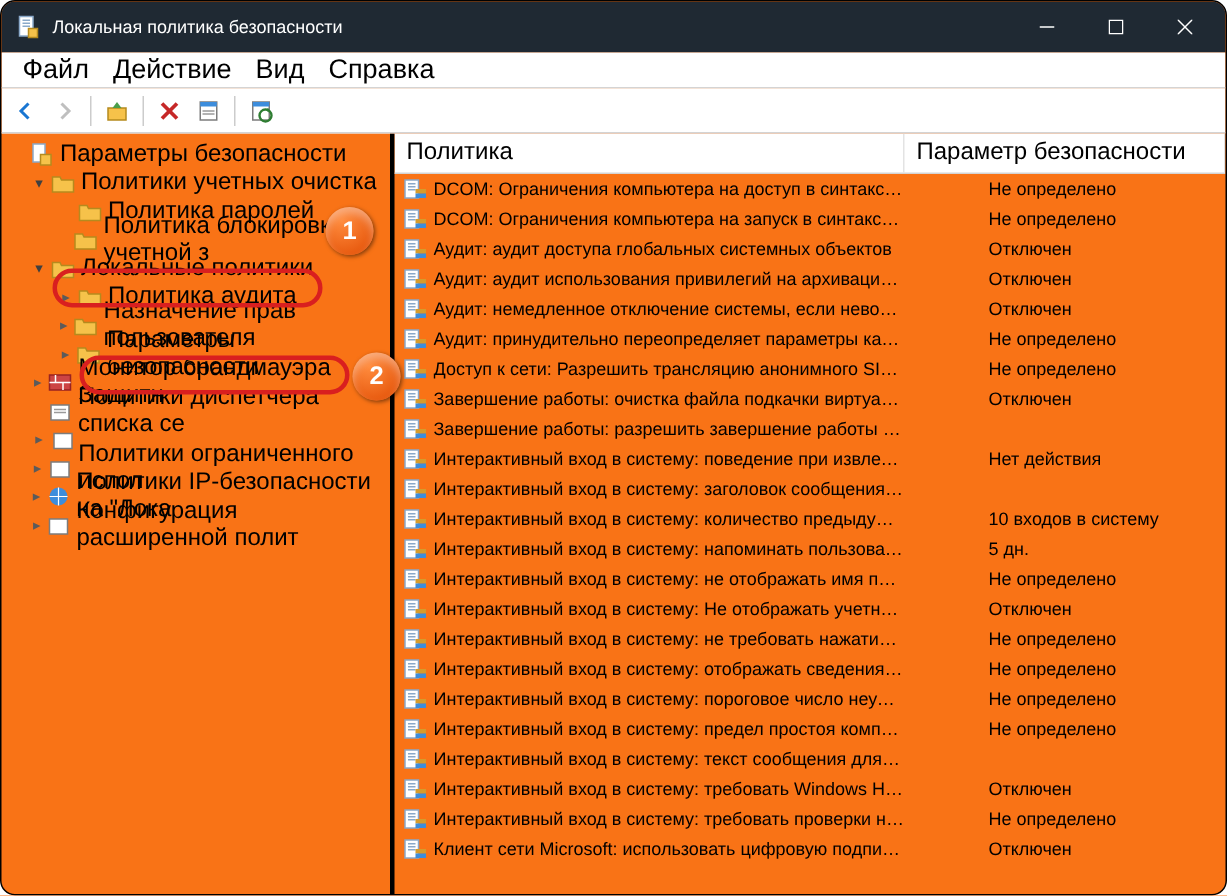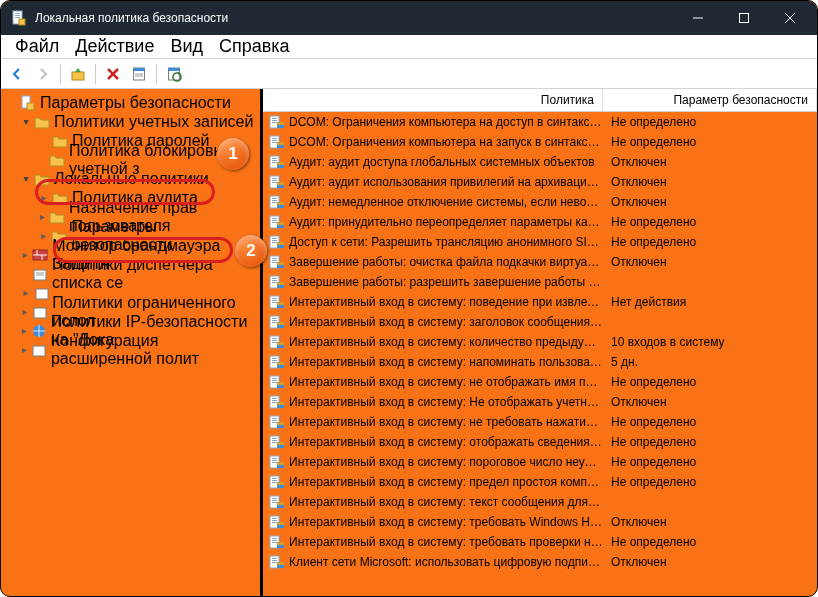--- a/index.html
+++ b/index.html
@@ -11,28 +11,28 @@
   .win-btn { width: 46px; height: 34px; display: flex; align-items: center; justify-content: center; color: #fff; }
   .menubar { height: 24px; display: flex; align-items: center; border-bottom: 1px solid #d4d4d4; background: #fff; padding: 0 6px; }
   .menubar .item { font-size: 18px; padding: 2px 8px; color: #000; }
   .toolbar { height: 30px; display: flex; align-items: center; gap: 2px; padding: 2px 4px; border-bottom: 1px solid #d4d4d4; background: #fff; }
   .tb-sep { width: 1px; height: 20px; background: #ccc; margin: 0 3px; }
   .tb-btn { width: 24px; height: 24px; display: flex; align-items: center; justify-content: center; border: 1px solid transparent; }
   .content { flex: 1; display: flex; overflow: hidden; }
   .tree-pane { width: 262px; border-right: 3px solid #000000; overflow: auto; padding: 4px 2px; }
   .list-pane { flex: 1; display: flex; flex-direction: column; overflow: hidden; }
   .list-head { display: flex; border-bottom: 1px solid #d4d4d4; background: #fff; }
-  .list-head .col { font-size: 12px; padding: 4px 8px; border-right: 1px solid #e3e3e3; color: #000; text-align: right; }
+  .list-head .col { font-size: 16px; padding: 4px 8px; border-right: 1px solid #e3e3e3; color: #000; }
   .col-p { width: 340px; }
   .col-v { flex: 1; }
   .list-body { flex: 1; overflow-y: scroll; }
   .row { display: flex; align-items: center; height: 20px; font-size: 12px; color: #000; }
   .row .ic { width: 16px; height: 16px; margin: 0 4px 0 6px; flex-shrink: 0; }
   .row .c1 { width: 314px; overflow: hidden; white-space: nowrap; text-overflow: ellipsis; }
-  .row .c2 { flex: 1; padding-left: 8px; white-space: nowrap; overflow: hidden; }
+  .row .c2 { flex: 1; padding-left: 8px; white-space: nowrap; overflow: hidden; margin-left: 48px; }
   .node { display: flex; align-items: center; height: 19px; padding-right: 4px; }
   .twist { width: 14px; height: 14px; display: inline-flex; align-items: center; justify-content: center; color: #5b5b5b; font-size: 10px; margin-right: 1px; }
   .twist.open::before { content: "▾"; color:#404040; }
   .twist.closed::before { content: "▸"; }
   .twist.none { visibility: hidden; }
   .fico { width: 16px; height: 16px; margin-right: 4px; flex-shrink:0; }
   .lvl0 { padding-left: 2px; }
   .lvl1 { padding-left: 16px; }
   .lvl2 { padding-left: 34px; }
   .node-label { overflow: hidden; text-overflow: ellipsis; }
@@ -135,21 +135,21 @@
               <rect x="2" y="1" width="8" height="12" fill="#fff" stroke="#8aa9c9"></rect>
               <rect x="7" y="8" width="7" height="7" fill="#f6c24a" stroke="#b58a1e"></rect>
             </svg></span>
         <span class="node-label">Параметры безопасности</span>
       </div>
       <div class="node lvl1">
         <span class="twist open"></span>
         <span class="fico"><svg viewBox="0 0 16 16">
               <path d="M1 4h5l1 2h8v8H1z" fill="#f6c24a" stroke="#b58a1e"></path>
             </svg></span>
-        <span class="node-label">Политики учетных записей</span>
+        <span class="node-label">Политики учетных очистка</span>
       </div>
       <div class="node lvl2">
         <span class="twist none"></span>
         <span class="fico"><svg viewBox="0 0 16 16">
               <path d="M1 4h5l1 2h8v8H1z" fill="#f6c24a" stroke="#b58a1e"></path>
             </svg></span>
         <span class="node-label">Политика паролей</span>
       </div>
       <div class="node lvl2">
         <span class="twist none"></span>

